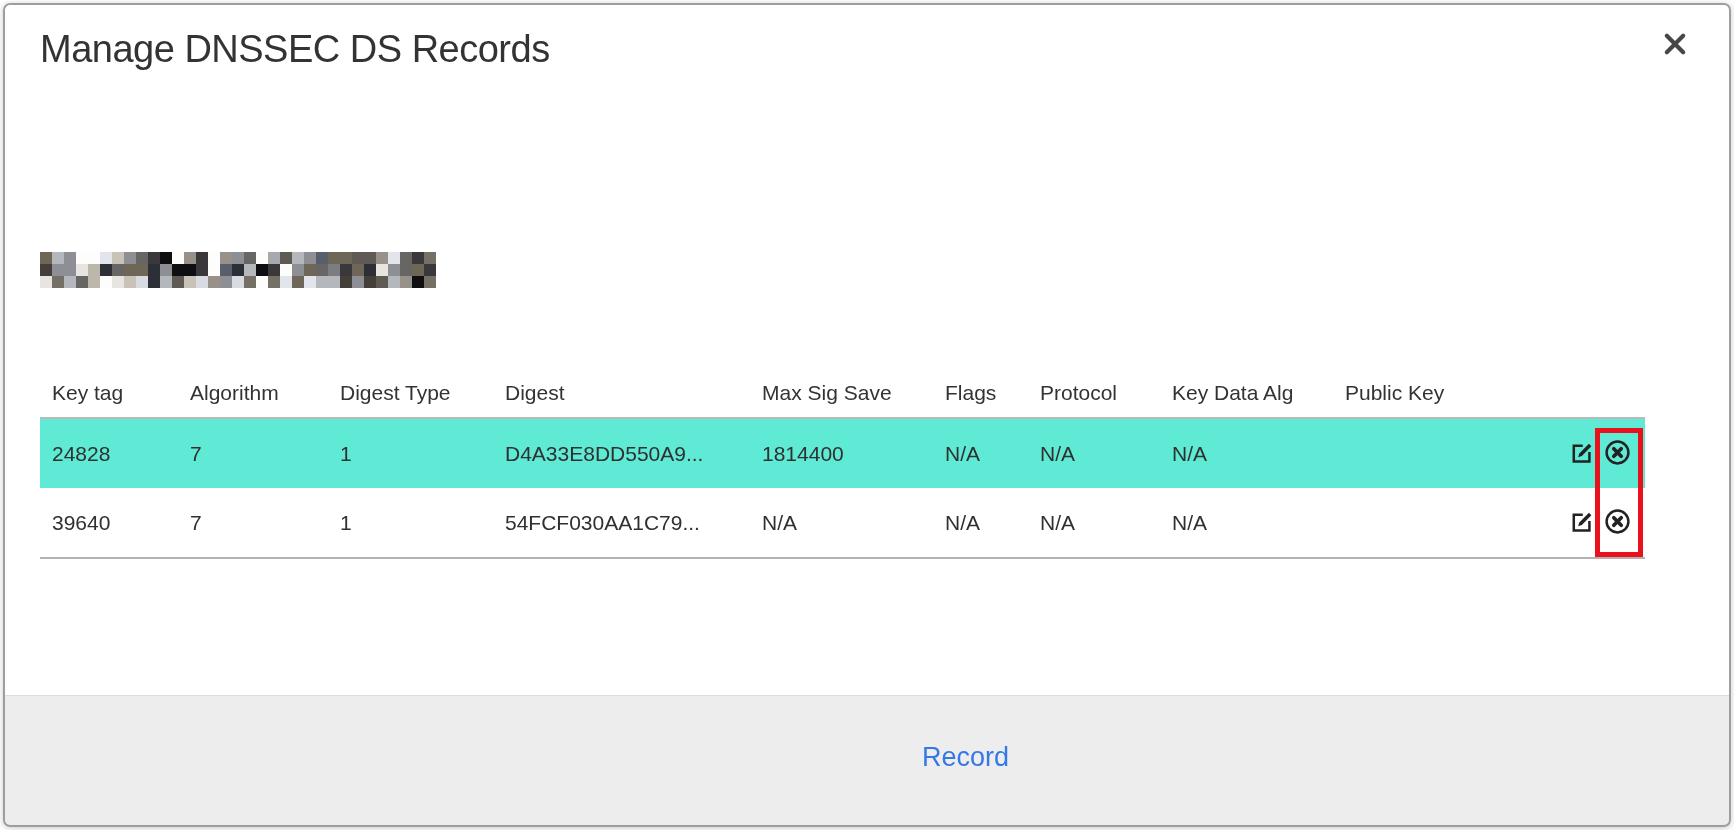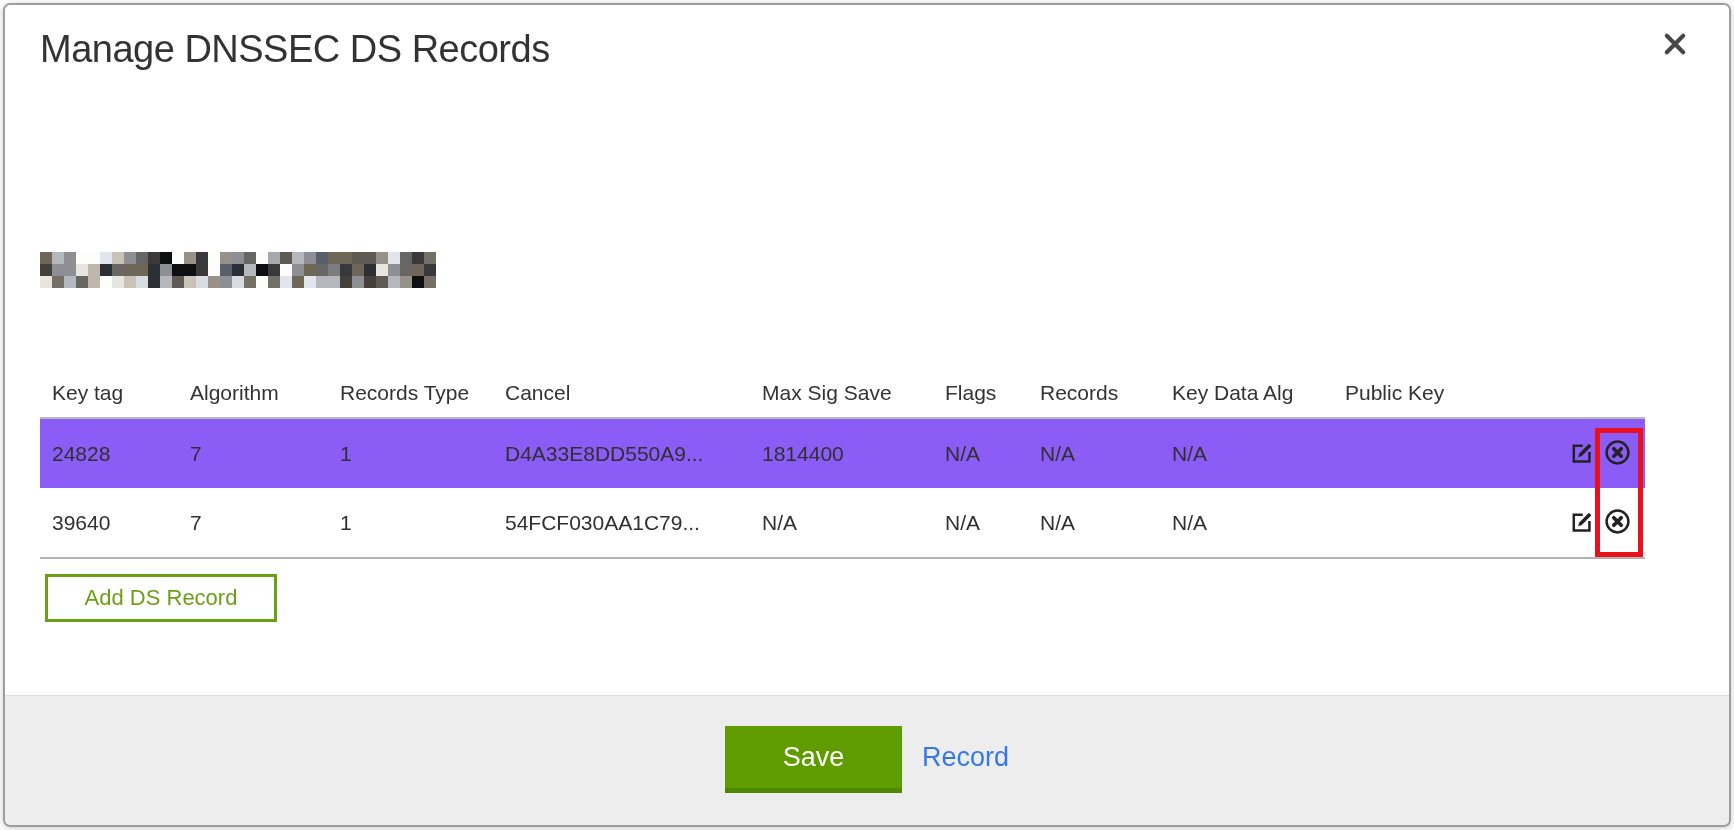--- a/index.html
+++ b/index.html
@@ -87,21 +87,21 @@
     height: 70px;
     vertical-align: middle;
     font-size: 21px;
     color: #303030;
     padding: 0 6px 0 12px;
     white-space: nowrap;
     overflow: hidden;
   }
   .ds-table tbody tr:first-child td { border-top: 2px solid #b9b9b9; }
   .ds-table tbody tr:last-child td  { border-bottom: 2px solid #b3b3b3; }
-  .ds-table tbody tr.row-odd  { background: #8b5cf6; }
+  .ds-table tbody tr.row-odd  { background: #5eead4; }
   .ds-table tbody tr.row-even { background: #ffffff; }
   .actions-cell {
     text-align: right;
     padding-right: 14px !important;
   }
   .icon-btn {
     background: transparent;
     border: none;
     padding: 0;
     cursor: pointer;
@@ -296,25 +296,25 @@
         <col style="width:95px">
       <col style="width:132px">
         <col style="width:173px">
         <col style="width:210px">
         <col>
     </colgroup>
     <thead>
       <tr>
         <th>Key tag</th>
         <th>Algorithm</th>
-        <th>Records Type</th>
-        <th>Cancel</th>
+        <th>Digest Type</th>
+        <th>Digest</th>
         <th>Max Sig Save</th>
         <th>Flags</th>
-        <th>Records</th>
+        <th>Protocol</th>
         <th>Key Data Alg</th>
         <th>Public Key</th>
         <th></th>
       </tr>
     </thead>
     <tbody>
       <tr class="row-odd">
         <td>24828</td>
         <td>7</td>
         <td>1</td>
@@ -370,20 +370,18 @@
               </svg>
             </span>
           </button>
         </td>
       </tr>
     </tbody>
   </table>
 
   <div class="annotation-box"></div>
 
-  <button class="add-ds-btn">Add DS Record</button>
 
   <div class="modal-footer">
-    <button class="save-btn">Save</button>
     <a class="cancel-link">Record</a>
   </div>
 
 </div>
 
 </body></html>

